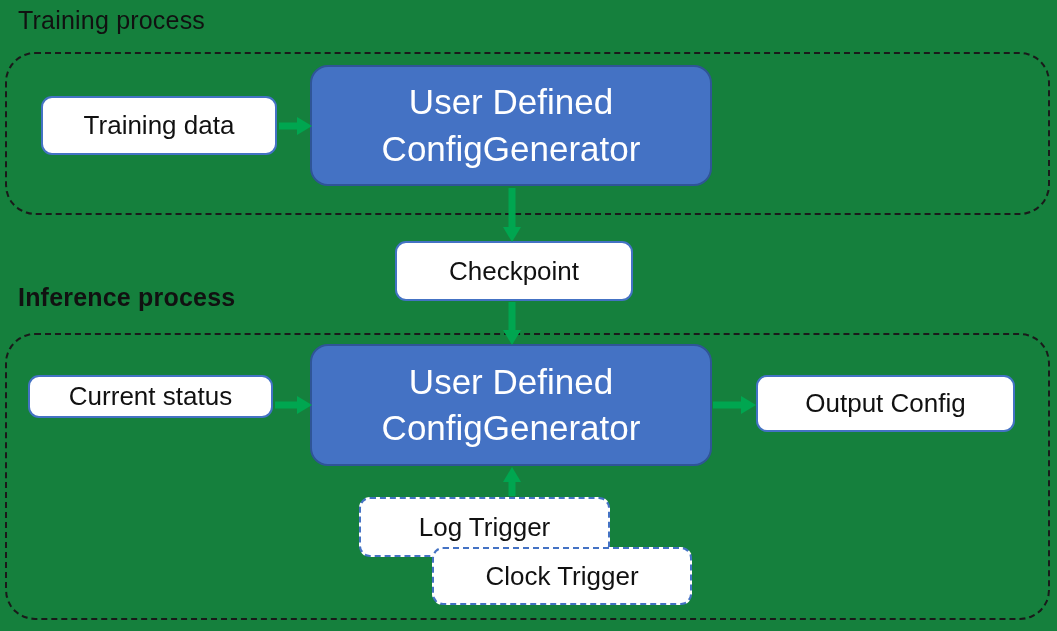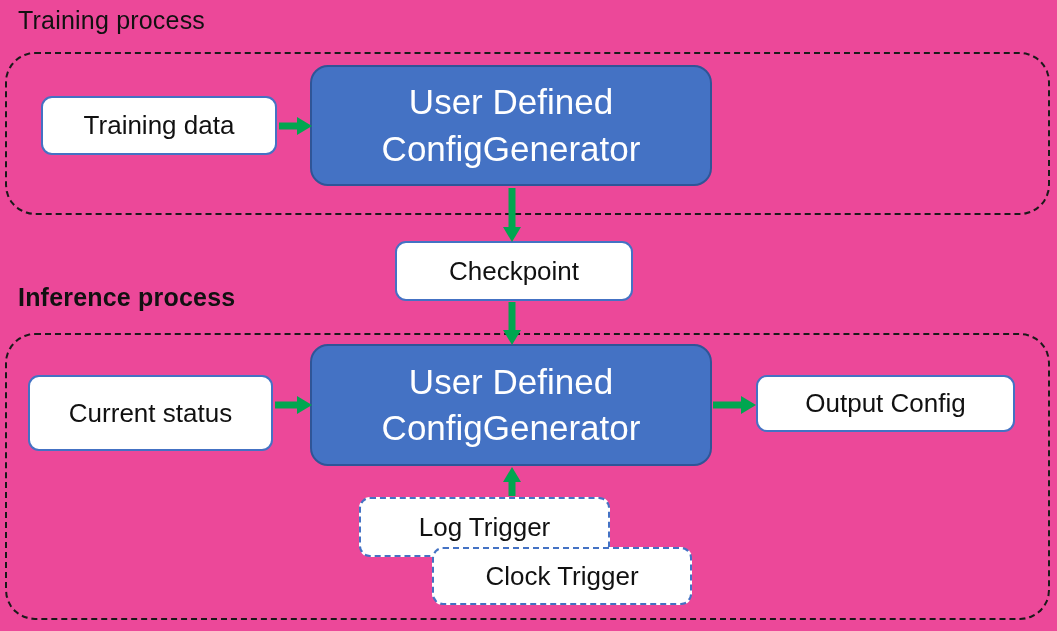--- a/index.html
+++ b/index.html
@@ -5,21 +5,21 @@
   html, body {
     margin: 0;
     padding: 0;
     background: #ffffff;
     font-family: "Liberation Sans", "DejaVu Sans", sans-serif;
   }
   .canvas {
     position: relative;
     width: 1057px;
     height: 631px;
-    background: #ec4899;
+    background: #15803d;
     overflow: hidden;
   }
   .section-label {
     position: absolute;
     font-size: 25px;
     color: var(--text-dark, #111);
     white-space: nowrap;
     letter-spacing: 0.2px;
   }
   .proc-container {
@@ -74,21 +74,21 @@
   }
 
   
   #training-label   { left: 18px;  top: 6px;   }
   #training-box     { left: 5px;   top: 52px;  width: 1045px; height: 163px; }
   #training-data    { left: 41px;  top: 96px;  width: 236px;  height: 59px;  }
   #train-generator  { left: 310px; top: 65px;  width: 402px;  height: 121px; }
   #checkpoint       { left: 395px; top: 241px; width: 238px;  height: 60px; text-align: center;  }
   #inference-label  { left: 18px;  top: 283px; font-weight: bold; }
   #inference-box    { left: 5px;   top: 333px; width: 1045px; height: 287px; }
-  #current-status   { left: 28px;  top: 375px; width: 245px;  height: 76px;  }
+  #current-status   { left: 28px;  top: 375px; width: 245px;  height: 43px;  }
   #infer-generator  { left: 310px; top: 344px; width: 402px;  height: 122px; }
   #output-config    { left: 756px; top: 375px; width: 259px;  height: 57px;  }
   #log-trigger      { left: 359px; top: 497px; width: 251px;  height: 60px;  z-index: 1; }
   #clock-trigger    { left: 432px; top: 547px; width: 260px;  height: 58px;  z-index: 2; }
 </style>
 </head>
 <body>
 
 <div class="canvas">
 

